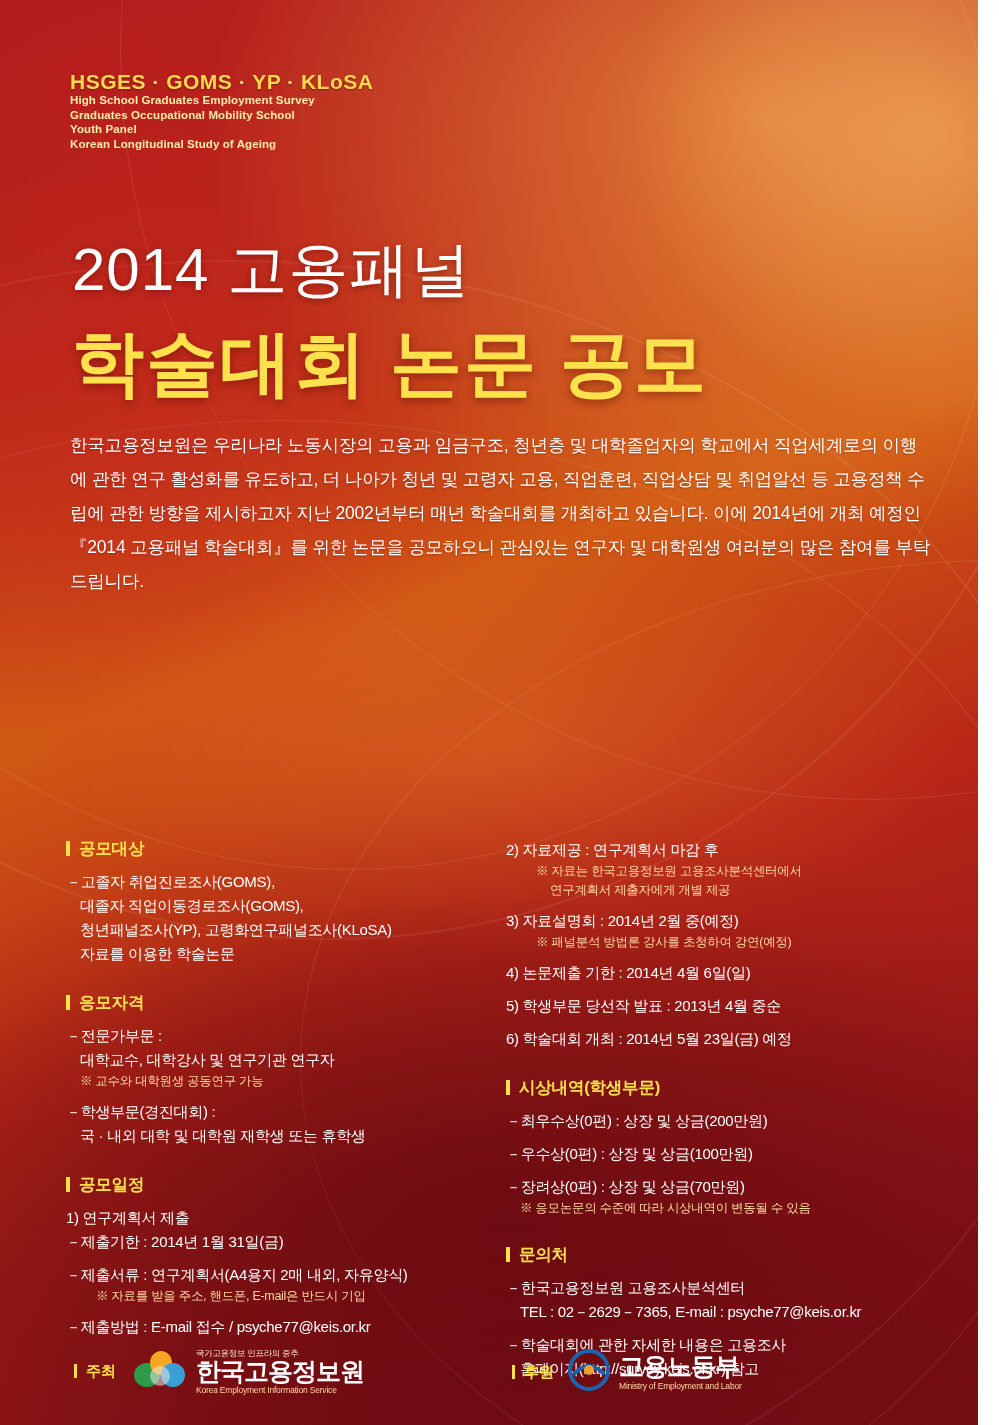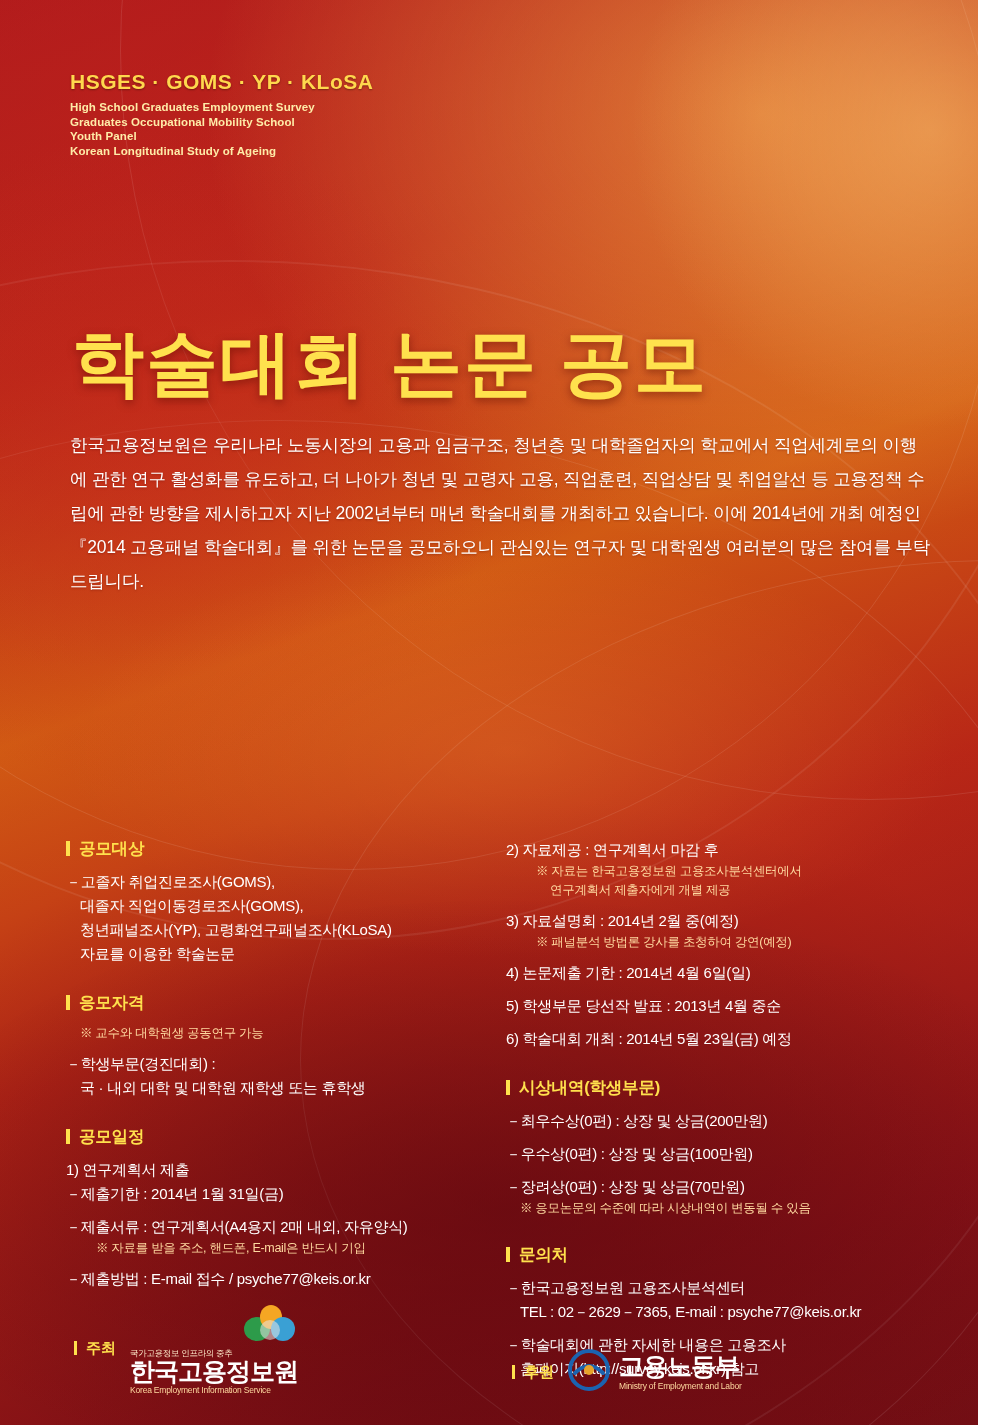--- a/index.html
+++ b/index.html
@@ -32,21 +32,21 @@
     border-radius: 50%;
     pointer-events: none;
   }
 
   
   #brand { position: absolute; left: 70px; top: 70px; }
   #brand .abbr {
     font-size: 21px; font-weight: bold; letter-spacing: 0.5px;
     color: #ffd84d; line-height: 1.1; text-shadow: 0 1px 2px rgba(0,0,0,.35);
   }
-  #brand .full { margin-top: 7px; }
+  #brand .full { }
   #brand .full div {
     font-size: 11.5px; font-weight: bold; line-height: 14.5px;
     color: #ffeca8; letter-spacing: 0.1px;
   }
 
   
   #title1 {
     position: absolute; left: 72px; top: 238px;
     font-size: 60px; line-height: 64px; font-weight: normal;
     letter-spacing: 1px;
@@ -105,21 +105,21 @@
     position: relative; font-size: 15px; font-weight: bold; color: #ffe14d;
     padding-left: 12px; display: inline-block; vertical-align: middle;
   }
   .f-label::before {
     content: ""; position: absolute; left: 0; top: 2px;
     width: 3px; height: 14px; background: #ffe14d;
   }
   #host { position: absolute; left: 74px; bottom: 30px; display: flex; align-items: center; gap: 14px; }
   #sponsor { position: absolute; left: 512px; bottom: 30px; display: flex; align-items: center; gap: 14px; }
 
-  .keis-logo { display: flex; align-items: flex-end; gap: 0; flex-direction: column; }
+  .keis-logo { display: flex; align-items: center; gap: 8px; }
   .keis-text { line-height: 1.05; }
   .keis-text .tiny { font-size: 8.5px; color: #ffeccc; letter-spacing: -0.3px; }
   .keis-text .main { font-size: 25px; font-weight: bold; color: #fff; letter-spacing: -1px; }
   .keis-text .eng  { font-size: 8.5px; color: #ffd9a0; letter-spacing: -0.2px; margin-top: 2px; }
 
   .molab-logo { display: flex; align-items: center; gap: 9px; }
   .molab-text .main { font-size: 25px; font-weight: bold; color: #fff; letter-spacing: -1px; line-height: 1.05; }
   .molab-text .eng  { font-size: 8.5px; color: #ffd9a0; letter-spacing: -0.2px; margin-top: 2px; }
 </style>
 </head>
@@ -141,36 +141,39 @@
   <div id="brand">
     <div class="abbr">HSGES · GOMS · YP · KLoSA</div>
     <div class="full">
       <div>High School Graduates Employment Survey</div>
       <div>Graduates Occupational Mobility School</div>
       <div>Youth Panel</div>
       <div>Korean Longitudinal Study of Ageing</div>
     </div>
   </div>
 
+  <div id="title1">2014 고용패널</div>
   <div id="title2">학술대회 논문 공모</div>
   <div id="intro">한국고용정보원은 우리나라 노동시장의 고용과 임금구조, 청년층 및 대학졸업자의 학교에서 직업세계로의 이행에 관한 연구 활성화를 유도하고, 더 나아가 청년 및 고령자 고용, 직업훈련, 직업상담 및 취업알선 등 고용정책 수립에 관한 방향을 제시하고자 지난 2002년부터 매년 학술대회를 개최하고 있습니다. 이에 2014년에 개최 예정인『2014 고용패널 학술대회』를 위한 논문을 공모하오니 관심있는 연구자 및 대학원생 여러분의 많은 참여를 부탁드립니다.</div>
 
   <div id="cols">
 
     <div class="col left">
 
       <div class="sec-head">공모대상</div>
       <div class="line">－고졸자 취업진로조사(GOMS),</div>
       <div class="line ind">대졸자 직업이동경로조사(GOMS),</div>
       <div class="line ind">청년패널조사(YP), 고령화연구패널조사(KLoSA)</div>
       <div class="line ind">자료를 이용한 학술논문</div>
 
       <div class="gap3"></div>
 
       <div class="sec-head">응모자격</div>
+      <div class="line">－전문가부문 :</div>
+      <div class="line ind">대학교수, 대학강사 및 연구기관 연구자</div>
       <div class="note ind">※ 교수와 대학원생 공동연구 가능</div>
       <div class="gap"></div>
       <div class="line">－학생부문(경진대회) :</div>
       <div class="line ind">국 · 내외 대학 및 대학원 재학생 또는 휴학생</div>
 
       <div class="gap3"></div>
 
       <div class="sec-head">공모일정</div>
       <div class="line">1) 연구계획서 제출</div>
       <div class="line">－제출기한 : 2014년 1월 31일(금)</div>

